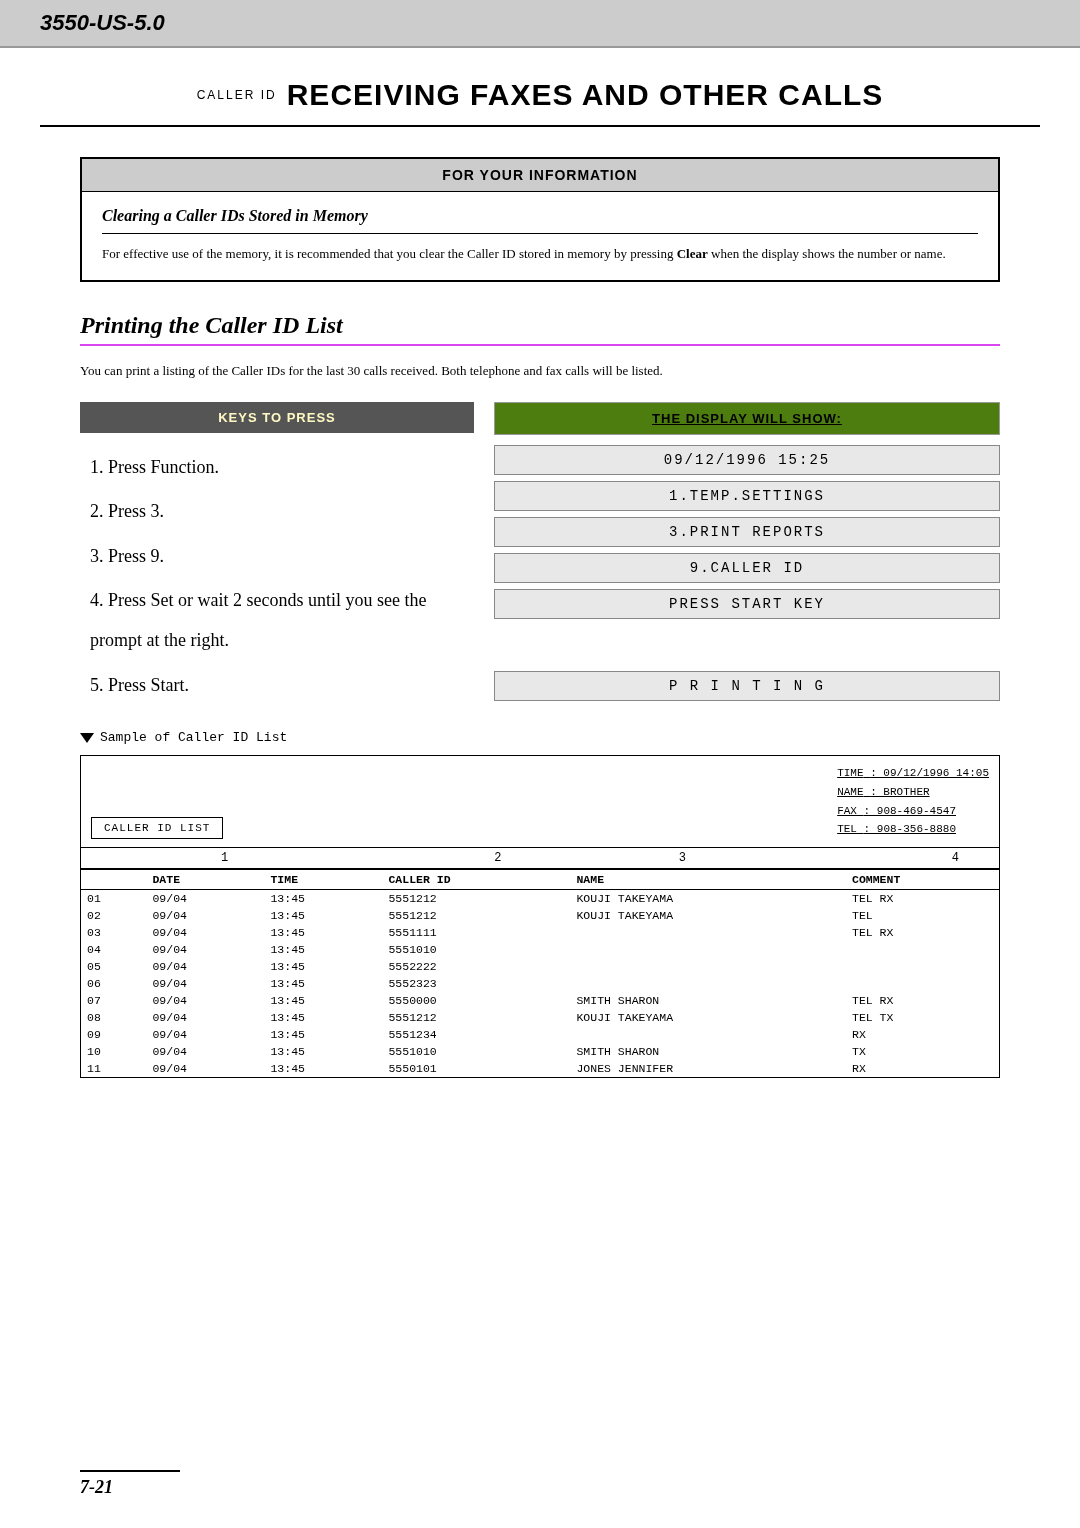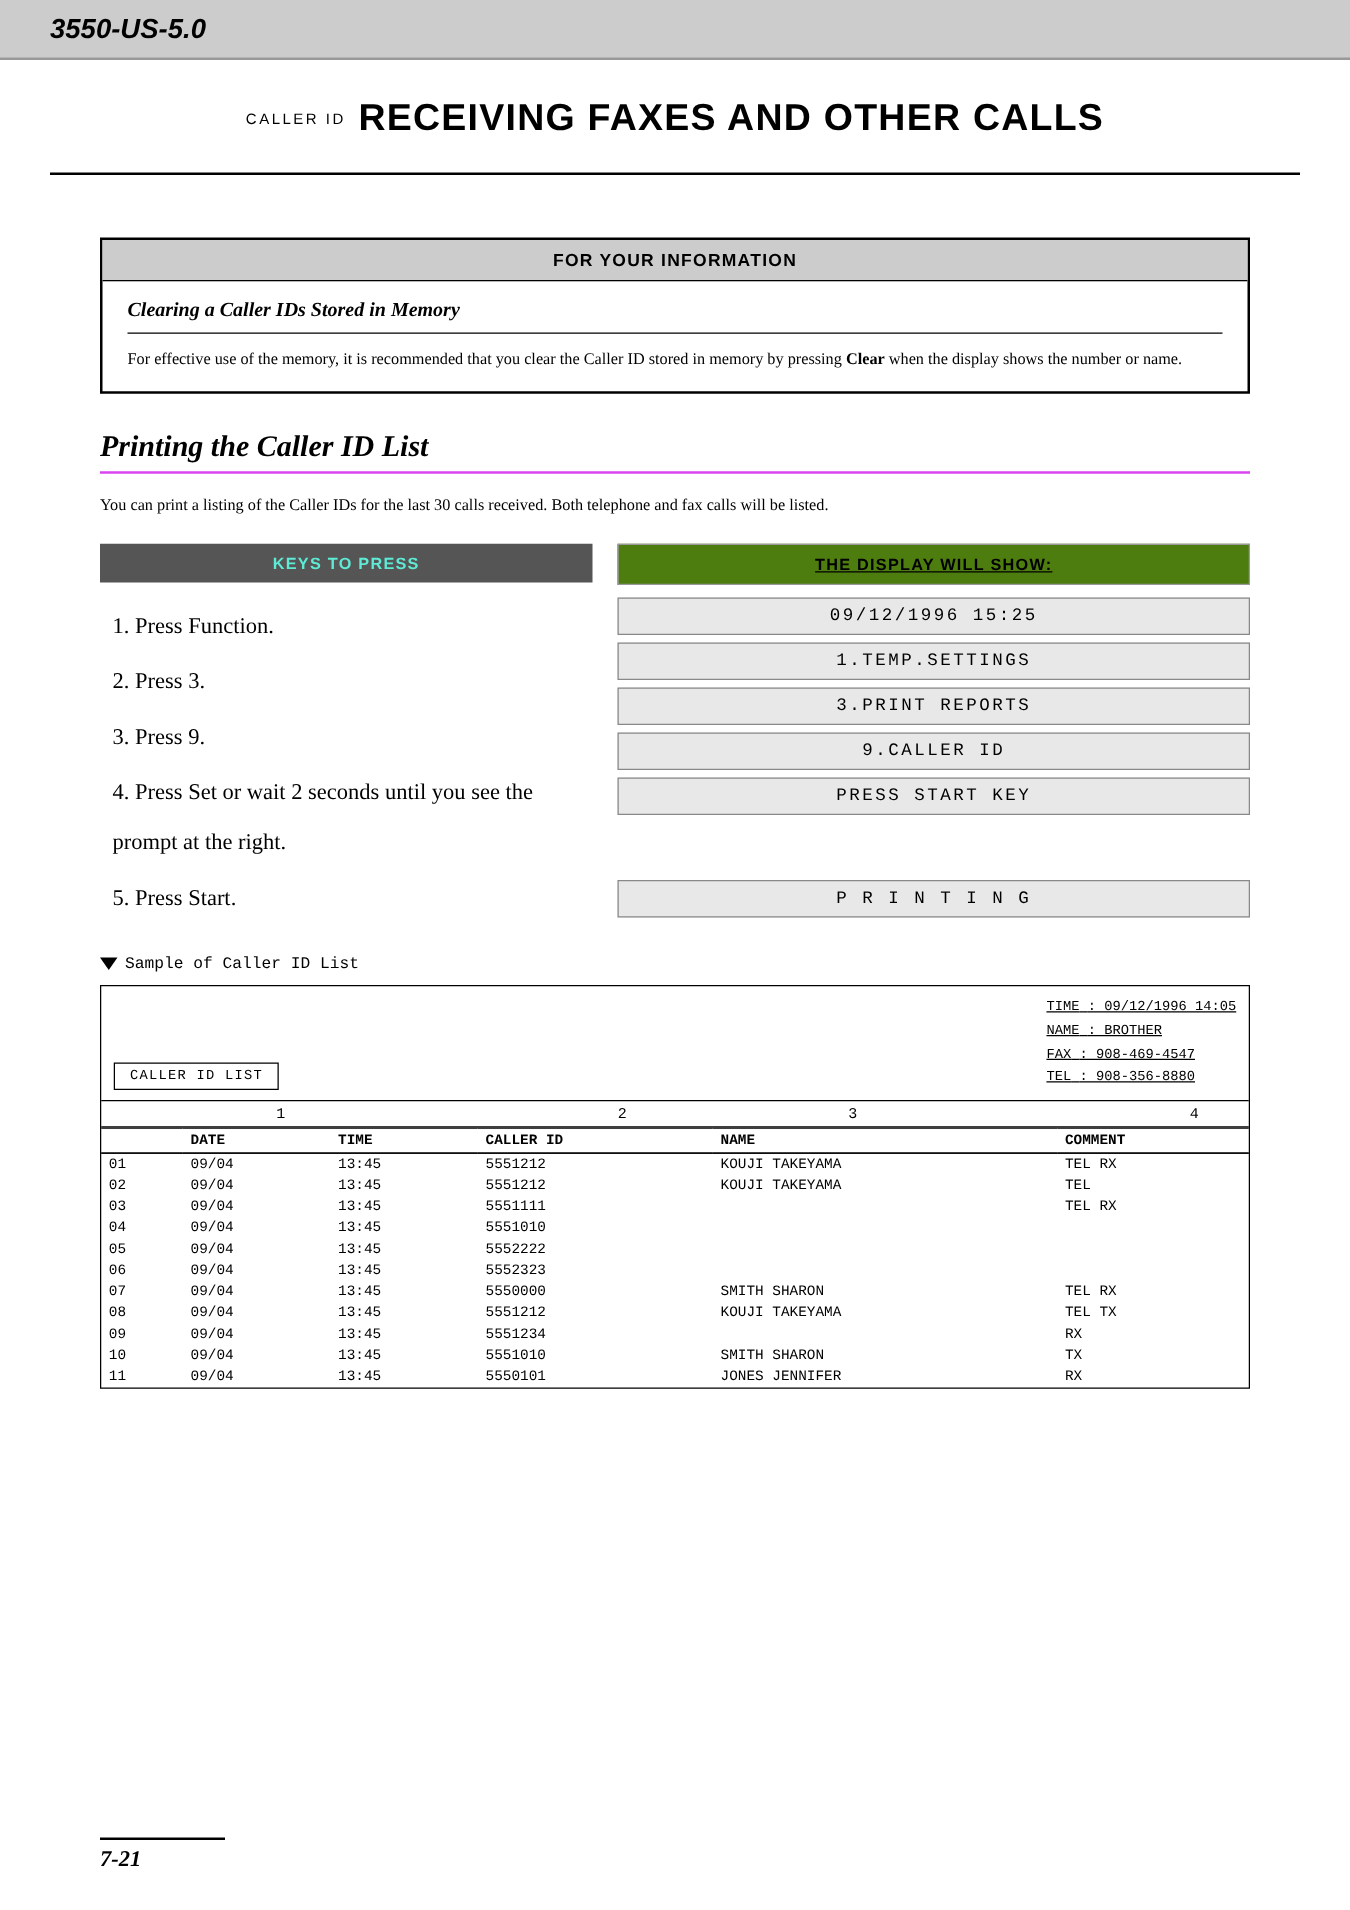--- a/index.html
+++ b/index.html
@@ -26,21 +26,21 @@
     }
     .top-bar .doc-id {
       font-family: sans-serif;
       font-weight: bold;
       font-size: 22px;
       font-style: italic;
     }
     
     .page-header {
       text-align: center;
-      padding: 30px 60px 26px;
+      padding: 30px 60px 13px;
       border-bottom: 2px solid #000;
       margin: 0 40px;
     }
     .page-header .caller-id-small {
       font-family: sans-serif;
       font-size: 12px;
       letter-spacing: 2px;
       text-transform: uppercase;
       margin-right: 10px;
       vertical-align: middle;
@@ -48,21 +48,20 @@
     .page-header .page-title {
       font-family: sans-serif;
       font-size: 30px;
       font-weight: bold;
       letter-spacing: 1px;
       vertical-align: middle;
     }
     
     .content {
       padding: 30px 80px;
-      margin-top: 20px;
     }
     
     .info-box {
       border: 2px solid #000;
       margin-bottom: 30px;
     }
     .info-box-header {
       background: #ccc;
       text-align: center;
       padding: 8px;
@@ -109,21 +108,21 @@
     }
     .col-left {
       width: 45%;
       padding-right: 20px;
     }
     .col-right {
       width: 55%;
     }
     .col-header-keys {
       background: #555;
-      color: #5eead4;
+      color: #fef9c3;
       text-align: center;
       font-family: sans-serif;
       font-size: 13px;
       font-weight: bold;
       letter-spacing: 1px;
       padding: 8px;
       margin-bottom: 15px;
     }
     .col-header-display {
       background: #4d7c0f;

